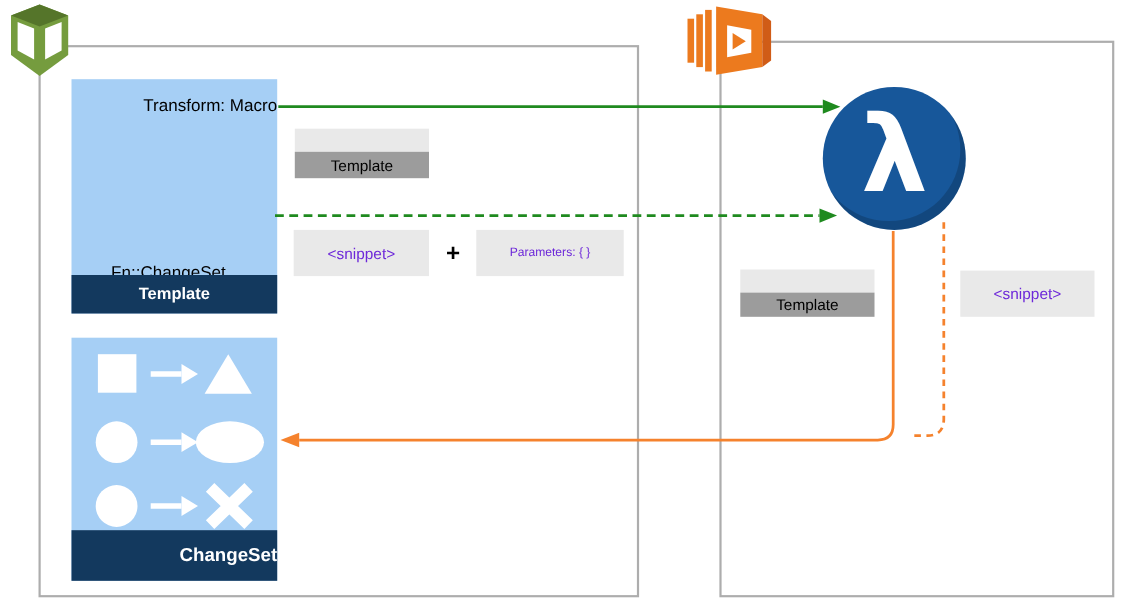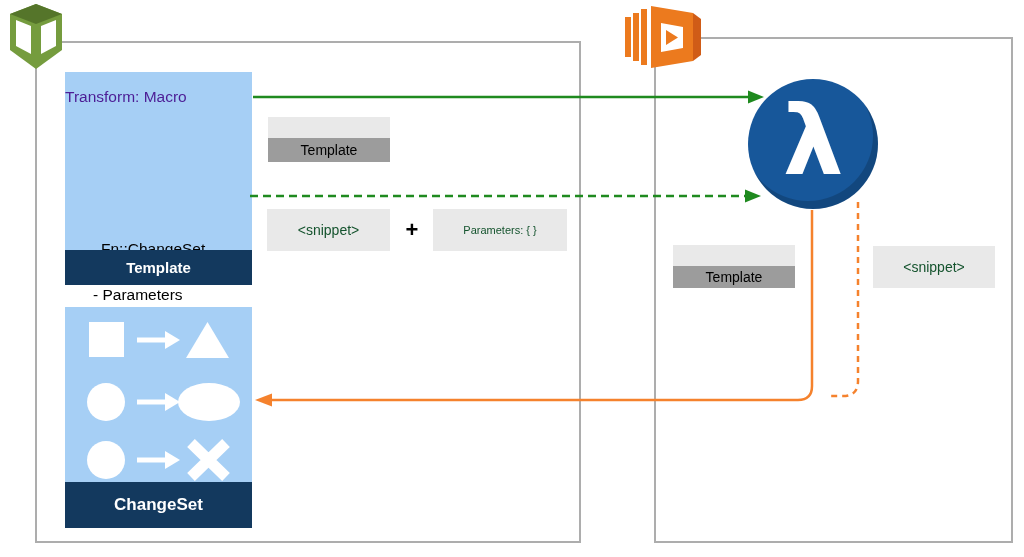--- a/index.html
+++ b/index.html
@@ -9,27 +9,27 @@
   .panel{position:absolute;background:#fff;border:2px solid var(--panel-border);z-index:1;}
   #panel-left{left:35px;top:41px;width:542px;height:498px;}
   #panel-right{left:654px;top:37px;width:355px;height:502px;}
 
   .bluebox{position:absolute;background:var(--light-blue);z-index:2;}
   #template-box{left:65px;top:72px;width:187px;height:213px;}
   #changeset-box{left:65px;top:307px;width:187px;height:221px;}
   .bluebox .footer{position:absolute;left:0;bottom:0;width:100%;background:var(--navy);
         color:#fff;font-weight:700;text-align:center;}
   #template-box .footer{height:35px;line-height:35px;font-size:15px;}
-  #changeset-box .footer{height:46px;line-height:46px;font-size:17px;}
-  .tb-title{padding-top:16px;text-align:left;font-size:15.5px;color:#4c1d95;}
+  #changeset-box .footer{height:46px;line-height:46px;font-size:17px;text-align:right;}
+  .tb-title{padding-top:16px;text-align:right;font-size:15.5px;color:#000000;}
   .fn-block{position:absolute;left:36px;top:165px;font-size:15.5px;color:#000;line-height:23px;}
   .fn-line.dash{margin-left:-8px;}
 
   .chip{position:absolute;background:var(--chip-bg);z-index:2;display:flex;
-        align-items:center;justify-content:center;font-size:14px;color:#14532d;}
+        align-items:center;justify-content:center;font-size:14px;color:#6d28d9;}
   .chip-split{position:absolute;z-index:2;}
   .chip-split .half-top{background:var(--chip-bg);height:21px;}
   .chip-split .half-bot{background:var(--chip-dark);display:flex;align-items:center;
         justify-content:center;font-size:14px;color:#000;}
   #chip-template-left{left:268px;top:117px;width:122px;height:45px;}
   #chip-template-left .half-bot{height:24px;}
   #chip-snippet-left{left:267px;top:209px;width:123px;height:42px;}
   #plus-sign{position:absolute;left:396px;top:211px;width:32px;height:38px;z-index:2;
         display:flex;align-items:center;justify-content:center;
         font-size:22px;font-weight:700;color:#000;}
@@ -68,21 +68,20 @@
     <path d="M812,210 L812,386 Q812,400 798,400 L272,400" fill="none" style="stroke:var(--arrow-orange)" stroke-width="2.5"></path>
     <polygon points="272,393.5 255,400 272,406.5" style="fill:var(--arrow-orange)"></polygon>
     <path d="M858,202 L858,381 Q858,396 843,396 L831,396" fill="none" style="stroke:var(--arrow-orange)" stroke-width="2.5" stroke-dasharray="6 5"></path>
   </svg>
 
   <div class="bluebox" id="template-box">
     <div class="tb-title">Transform: Macro</div>
     <div class="fn-block">
       <div class="fn-line">Fn::ChangeSet</div>
       <div class="fn-line dash">- Name: Macro</div>
-      <div class="fn-line dash">- Parameters</div>
     </div>
     <div class="footer">Template</div>
   </div>
 
   <div class="chip-split" id="chip-template-left">
     <div class="half-top"></div>
     <div class="half-bot">Template</div>
   </div>
   <div class="chip" id="chip-snippet-left">&lt;snippet&gt;</div>
   <div id="plus-sign">+</div>

